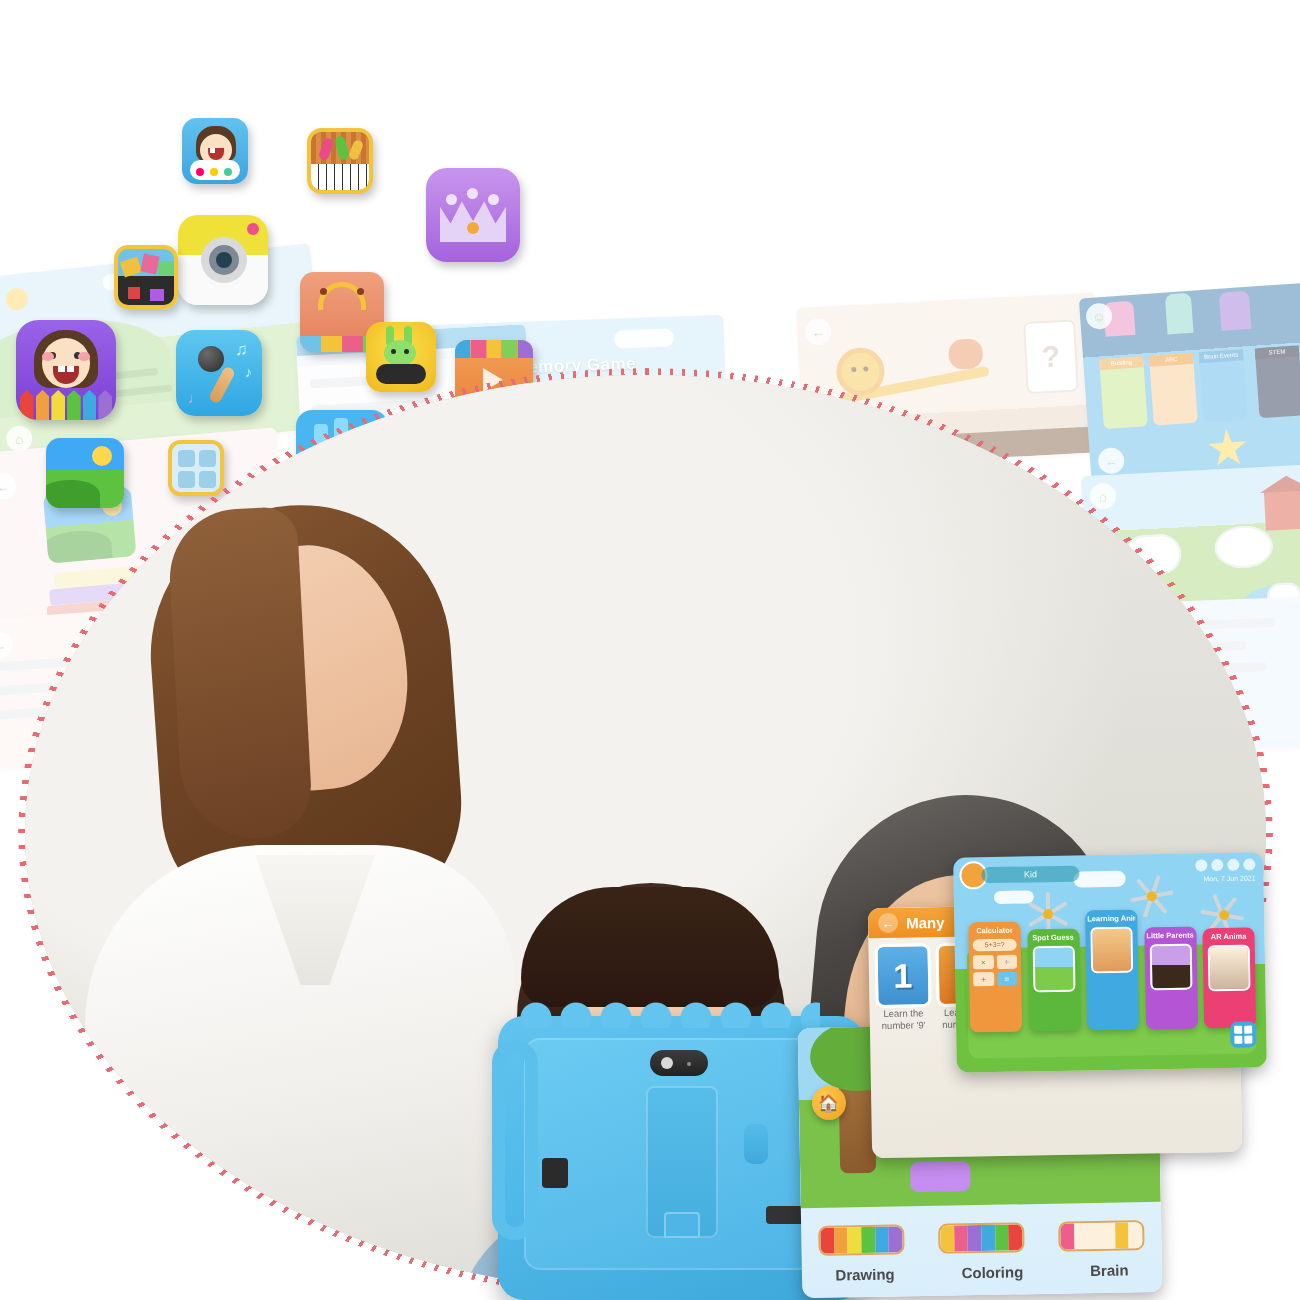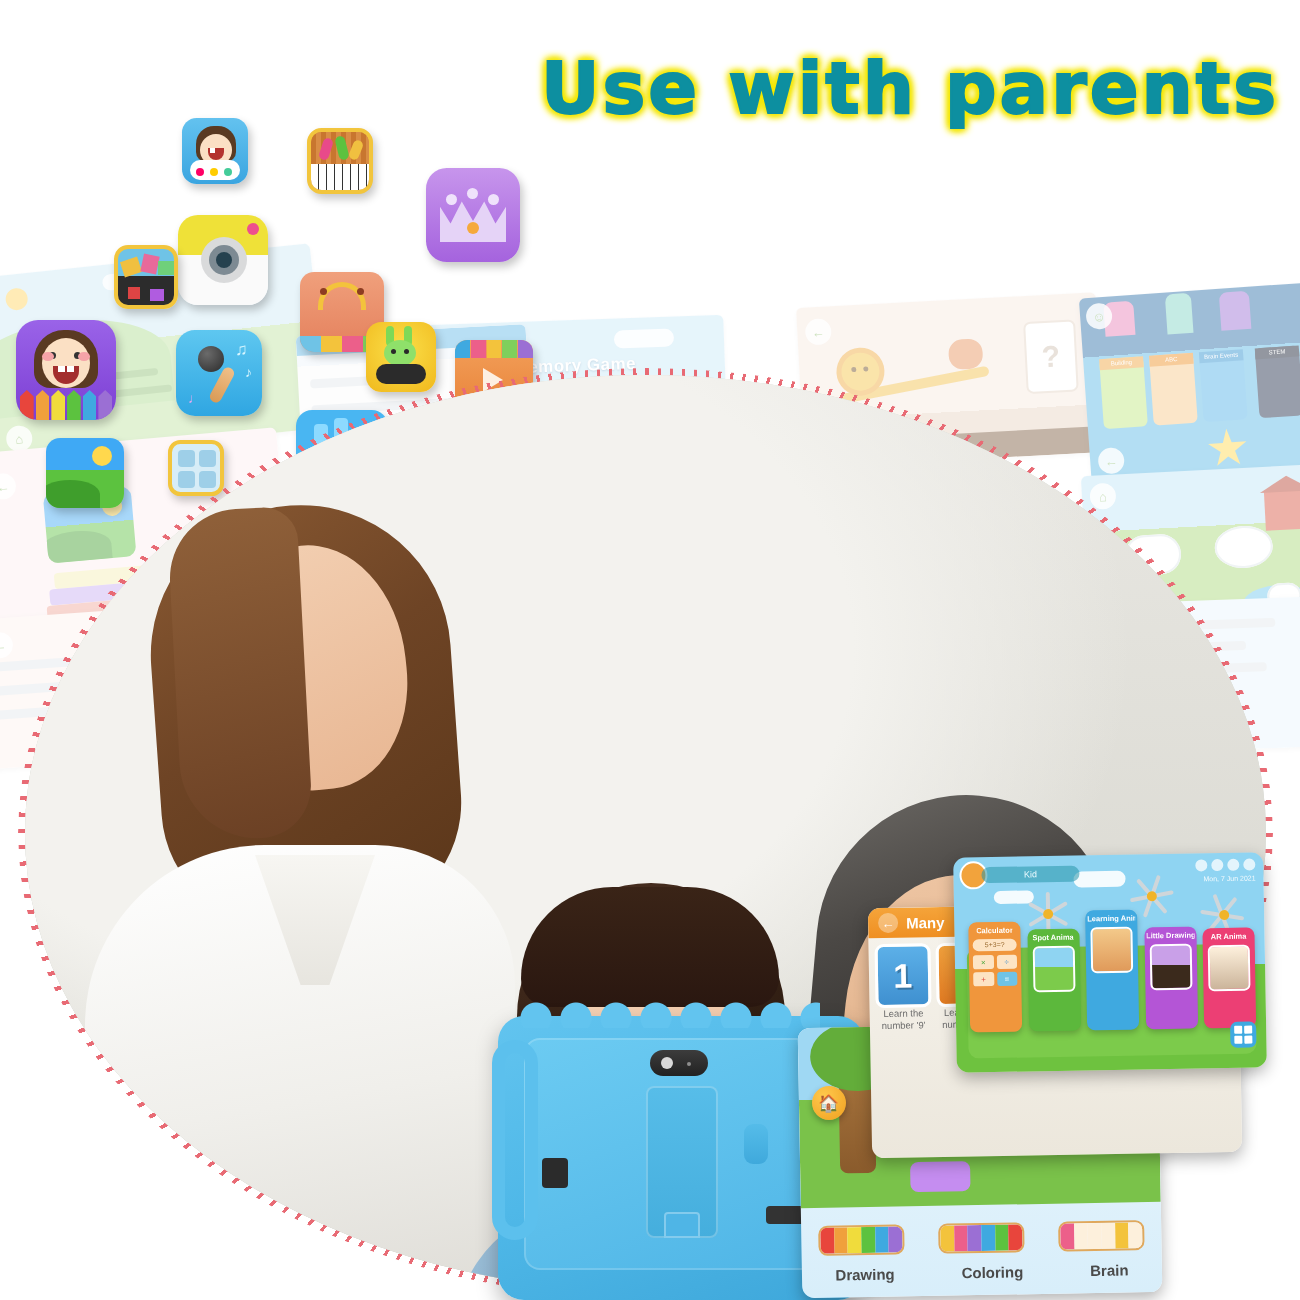--- a/index.html
+++ b/index.html
@@ -621,21 +621,20 @@
     <div class="bg-shot" id="shot-strip-mid">
       <div class="topbar"></div>
       <div class="circ-btn" style="left:6px;top:-2px;color:#fff;background:transparent;">←</div>
       <div class="list-row" style="top:44px;width:120px;"></div>
       <div class="list-row" style="top:70px;width:150px;"></div>
       <div class="list-row" style="top:96px;width:130px;"></div>
       <div class="list-row" style="top:122px;width:160px;"></div>
     </div>
   </div>
 
-  <div id="title">Use with parents</div>
 
   <div class="appicon" style="left:182px;top:118px;width:66px;height:66px;background:linear-gradient(#63c2ef,#3ba5e0);">
     <div style="position:absolute;left:14px;top:8px;width:40px;height:36px;border-radius:18px 18px 10px 10px;background:#5a3a22;"></div>
     <div style="position:absolute;left:18px;top:16px;width:32px;height:32px;border-radius:50%;background:#fbe0c4;"></div>
     <div style="position:absolute;left:26px;top:30px;width:16px;height:12px;border-radius:0 0 9px 9px;background:#b4332e;"></div>
     <div style="position:absolute;left:28px;top:30px;width:5px;height:5px;background:#fff;"></div>
     <div style="position:absolute;left:8px;bottom:4px;width:50px;height:20px;border-radius:10px;background:#fff;"></div>
     <div style="position:absolute;left:14px;bottom:8px;width:8px;height:8px;border-radius:50%;background:#f06;"></div>
     <div style="position:absolute;left:28px;bottom:8px;width:8px;height:8px;border-radius:50%;background:#fc0;"></div>
     <div style="position:absolute;left:42px;bottom:8px;width:8px;height:8px;border-radius:50%;background:#4c9;"></div>
@@ -956,31 +955,31 @@
           <i style="background:#fde4c4;border-radius:3px;height:14px;color:#3f8fd0;font-size:8px;
                     display:flex;align-items:center;justify-content:center;font-style:normal;">÷</i>
           <i style="background:#fde4c4;border-radius:3px;height:14px;color:#e0483c;font-size:8px;
                     display:flex;align-items:center;justify-content:center;font-style:normal;">+</i>
           <i style="background:#6fc3e6;border-radius:3px;height:14px;color:#fff;font-size:8px;
                     display:flex;align-items:center;justify-content:center;font-style:normal;">=</i>
         </span>
       </div>
 
       <div class="home-app" style="background:#5cb83c;height:102px;">
-        <span class="nm">Spot Anima</span>
+        <span class="nm">Spot Guess</span>
         <span class="thumb" style="background:linear-gradient(#8fd4f2 0 45%,#7ccb4b 45% 100%);"></span>
       </div>
 
       <div class="home-app" style="background:#3fa9e0;height:120px;">
         <span class="nm">Learning Anima.</span>
         <span class="thumb" style="background:linear-gradient(#f3c98a,#e09a5a);"></span>
       </div>
 
       <div class="home-app" style="background:#b455d6;height:102px;">
-        <span class="nm">Little Drawing</span>
+        <span class="nm">Little Parents</span>
         <span class="thumb" style="background:linear-gradient(#c9a0e8 0 45%,#3b2a1c 45% 100%);"></span>
       </div>
 
       <div class="home-app" style="background:#ec3f74;height:100px;">
         <span class="nm">AR Anima</span>
         <span class="thumb" style="background:linear-gradient(#fdf0dc,#cbb49a);"></span>
       </div>
     </div>
 
     <div class="grid-btn">

